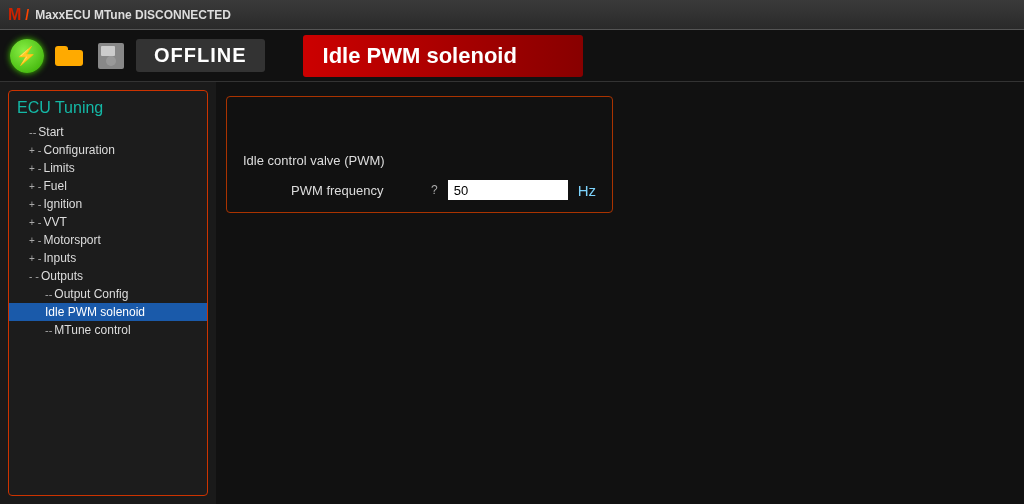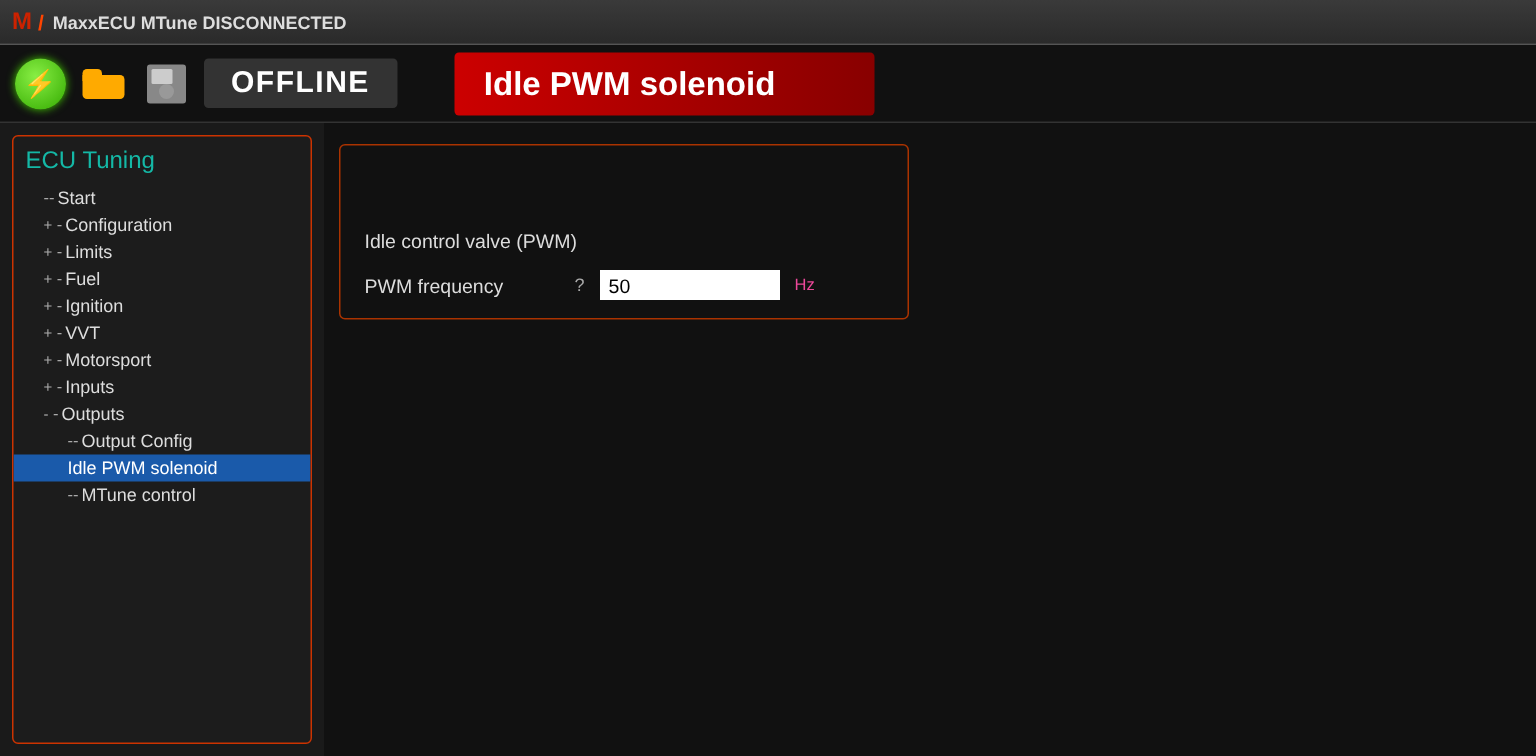--- a/index.html
+++ b/index.html
@@ -220,38 +220,39 @@
     }
     .field-row {
       display: flex;
       align-items: center;
       gap: 10px;
     }
     .field-label {
       color: #ddd;
       font-size: 13px;
       min-width: 130px;
+      margin-left: 48px;
     }
     .field-help {
       color: #aaa;
       font-size: 12px;
       cursor: pointer;
     }
     .field-input {
       background: #fff;
       color: #000;
       border: none;
       padding: 2px 6px;
       font-size: 13px;
       width: 120px;
       height: 20px;
     }
     .field-unit {
-      color: #ec4899;
-      font-size: 11px;
+      color: #7dd3fc;
+      font-size: 15px;
     }
   </style>
 </head>
 <body>
 
 <div id="title-bar">
   <div class="logo">
     <span class="logo-m">M</span>
     <span class="logo-slash">/</span>
   </div>

